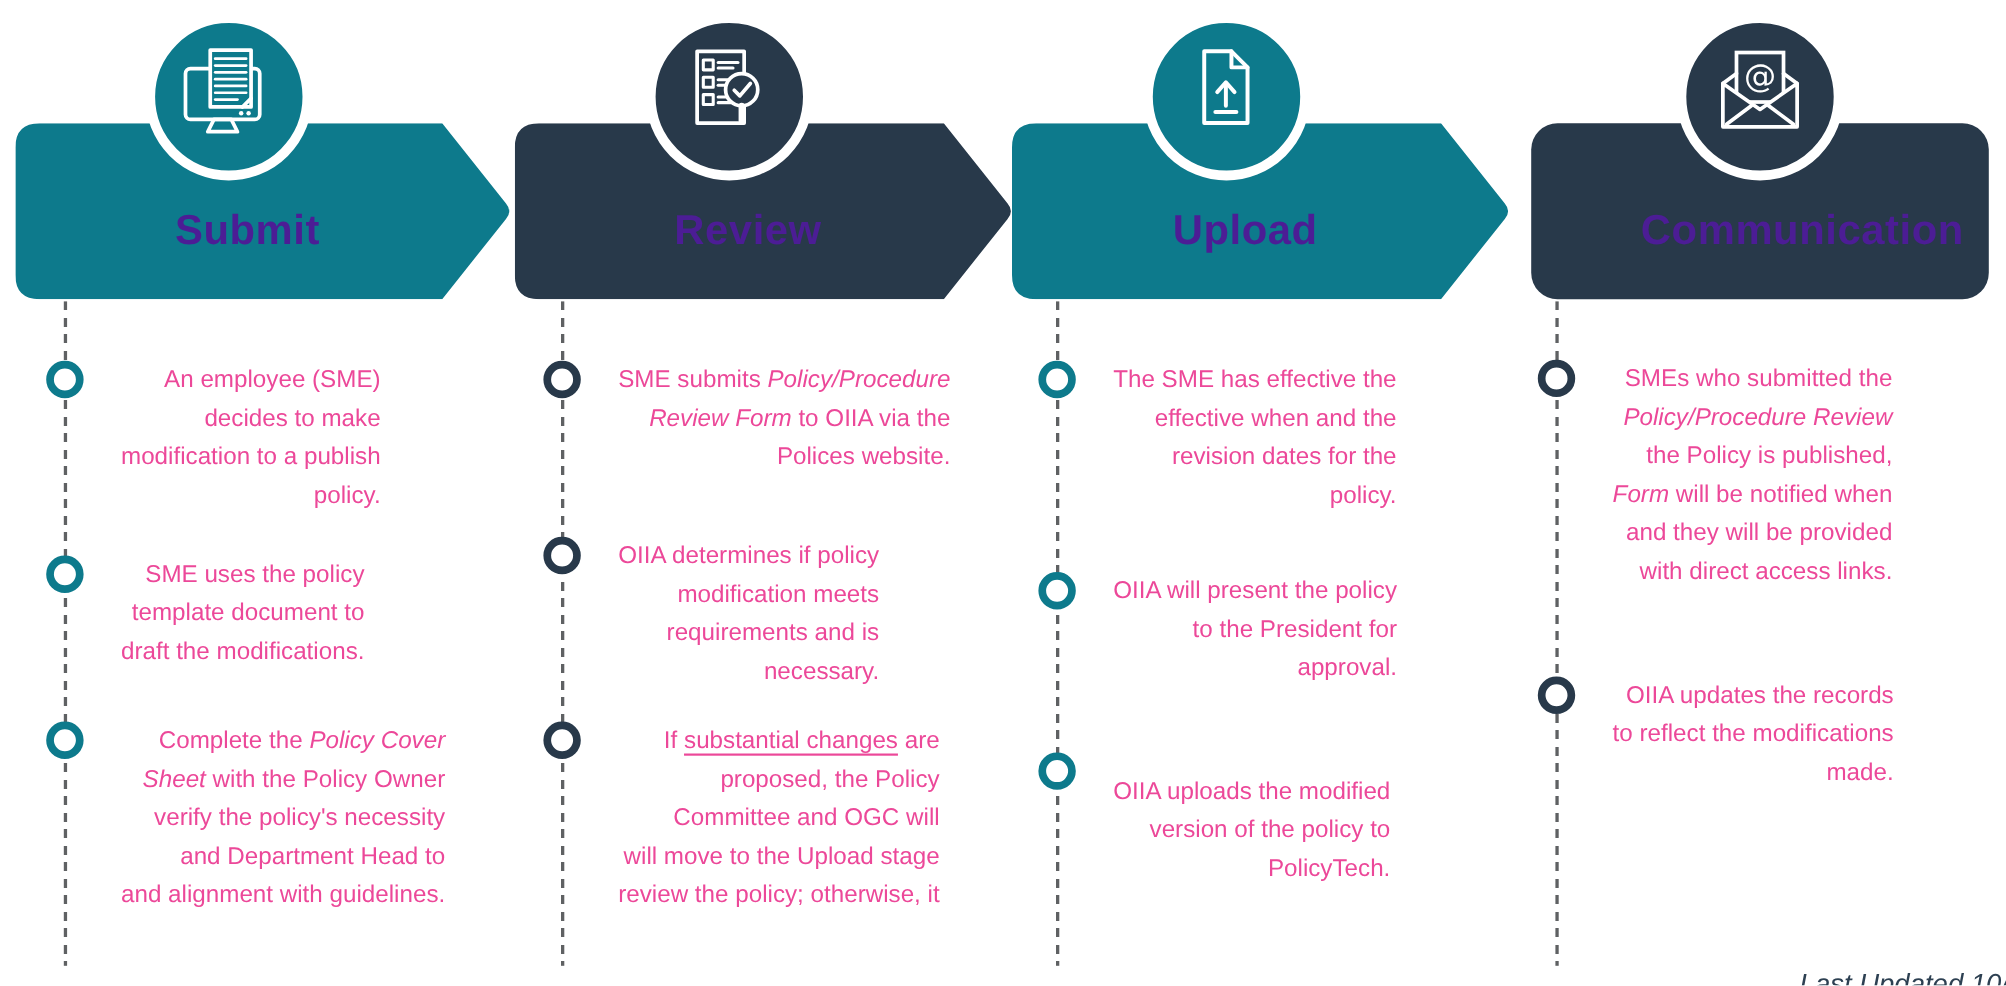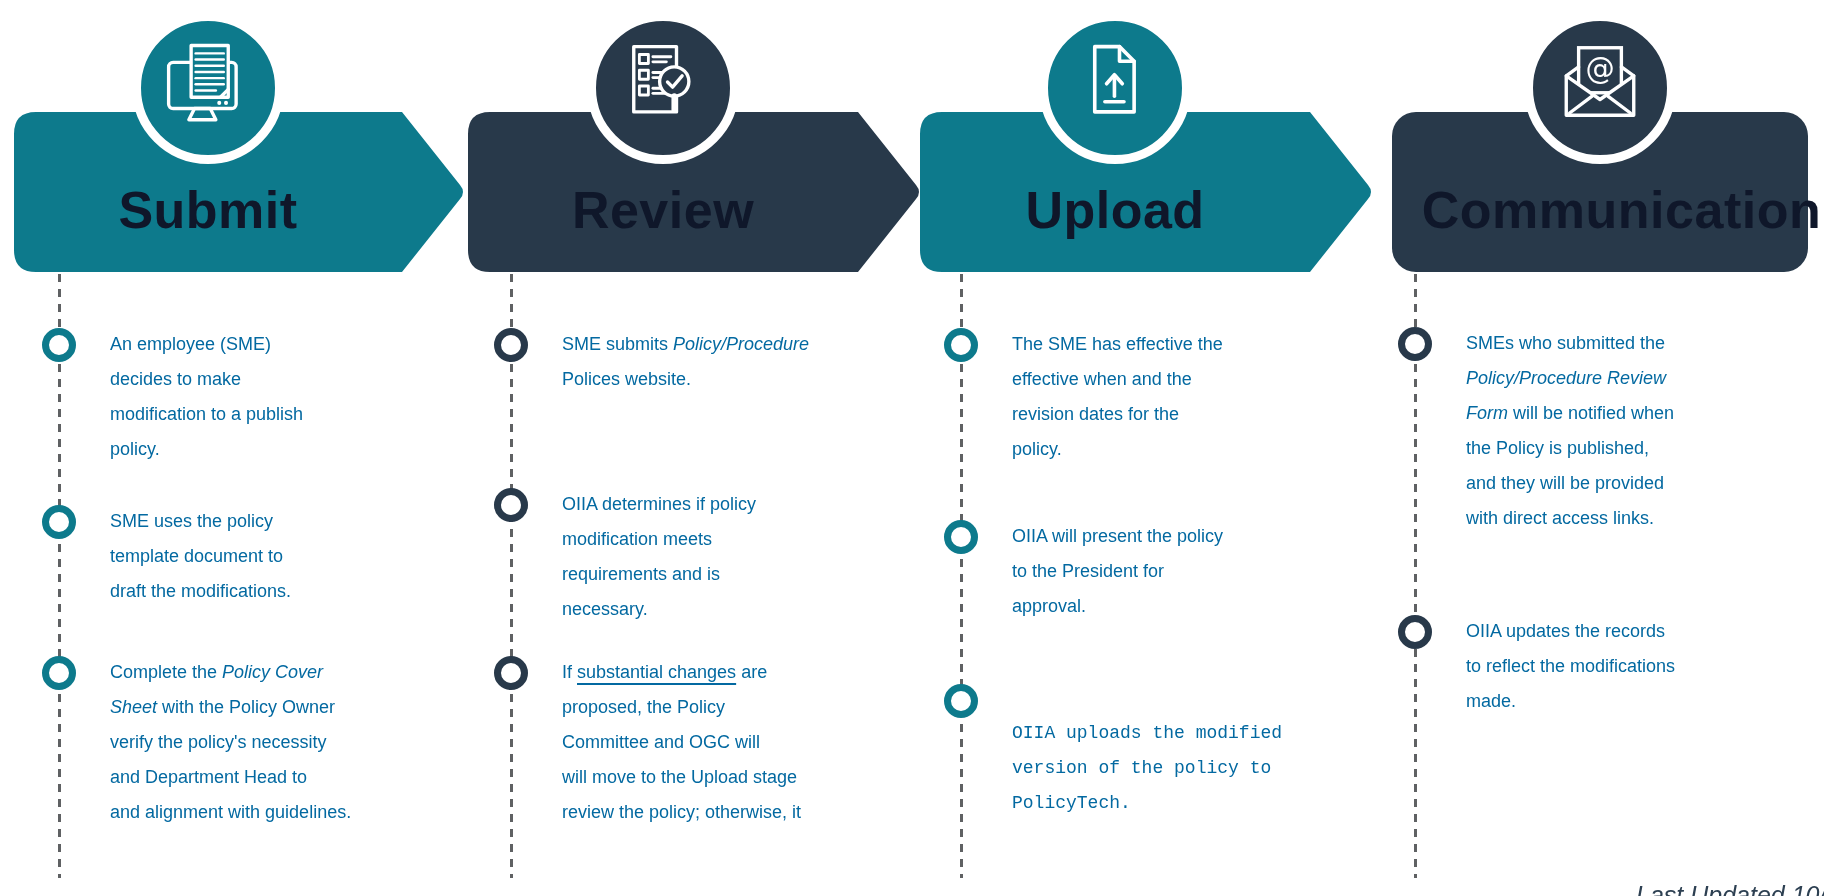--- a/index.html
+++ b/index.html
@@ -4,34 +4,34 @@
 <style>
   html,body{margin:0;padding:0;background:#ffffff;}
   #canvas{
     position:relative;width:1824px;height:896px;overflow:hidden;
     background:#ffffff;font-family:"Liberation Sans",sans-serif;
   }
   .banner-svg{position:absolute;top:112px;display:block;z-index:1;}
   .banner-rect{position:absolute;top:112px;height:160px;border-radius:24px;z-index:1;}
   .banner-title{
     position:absolute;top:190px;height:40px;line-height:40px;text-align:center;
-    color:#0f172a;font-size:52px;font-weight:bold;z-index:3;letter-spacing:0.5px;
+    color:#4c1d95;font-size:38px;font-weight:bold;z-index:3;letter-spacing:0.5px;margin-left:17px;
   }
   .stage-circle{
     position:absolute;top:12px;width:152px;height:152px;border-radius:50%;
     border:9px solid #ffffff;box-sizing:border-box;z-index:2;
     display:flex;align-items:center;justify-content:center;
   }
   .dash-line{position:absolute;top:274px;width:3px;z-index:0;
     background:repeating-linear-gradient(to bottom,#5f6163 0px,#5f6163 8px,rgba(0,0,0,0) 8px,rgba(0,0,0,0) 15px);}
   .bullet-ring{
     position:absolute;width:34px;height:34px;border-radius:50%;box-sizing:border-box;
     border:7px solid #000;background:#ffffff;z-index:2;
   }
-  .bullet-text{position:absolute;z-index:1;color:#0369a1;font-size:18px;line-height:35px;white-space:nowrap;}
+  .bullet-text{position:absolute;z-index:1;color:#ec4899;font-size:22px;line-height:35px;white-space:nowrap;text-align:right;}
   .bullet-text .it{font-style:italic;}
   .bullet-text .ul{text-decoration:underline;text-decoration-thickness:2px;text-underline-offset:5px;}
   #footer-note{
     position:absolute;left:1636px;top:881px;color:#2d4052;font-size:25px;
     font-style:italic;z-index:1;white-space:nowrap;
   }
 </style>
 </head>
 <body>
 
@@ -108,20 +108,21 @@
         <circle cx="50" cy="36" r="13" fill="#28394a"></circle>
         <path d="M44 36.5 l4.5 4.5 L57 31"></path>
         <path d="M50 49 V61" stroke-width="5"></path>
       </g>
     </svg></span>
     </div>
     <div class="dash-line" style="left: 509.5px; height: 604px;"></div>
     <div class="bullet-ring" style="left: 494px; top: 327.5px; border-color: rgb(40, 57, 74);"></div>
     <div class="bullet-text" style="left: 562px; top: 327px;">
       <div><span>SME submits </span><span class="it">Policy/Procedure</span></div>
+      <div><span class="it">Review Form</span><span> to OIIA via the</span></div>
       <div><span>Polices website.</span></div>
     </div>
     <div class="bullet-ring" style="left: 494px; top: 487.5px; border-color: rgb(40, 57, 74);"></div>
     <div class="bullet-text" style="left: 562px; top: 487px;">
       <div><span>OIIA determines if policy</span></div>
       <div><span>modification meets</span></div>
       <div><span>requirements and is</span></div>
       <div><span>necessary.</span></div>
     </div>
     <div class="bullet-ring" style="left: 494px; top: 655.5px; border-color: rgb(40, 57, 74);"></div>
@@ -156,21 +157,21 @@
       <div><span>revision dates for the</span></div>
       <div><span>policy.</span></div>
     </div>
     <div class="bullet-ring" style="left: 944px; top: 519.5px; border-color: rgb(13, 122, 140);"></div>
     <div class="bullet-text" style="left: 1012px; top: 519px;">
       <div><span>OIIA will present the policy</span></div>
       <div><span>to the President for</span></div>
       <div><span>approval.</span></div>
     </div>
     <div class="bullet-ring" style="left: 944px; top: 683.5px; border-color: rgb(13, 122, 140);"></div>
-    <div class="bullet-text" style="left: 1012px; top: 716px; font-family: Liberation Mono, monospace;">
+    <div class="bullet-text" style="left: 1012px; top: 701px;">
       <div><span>OIIA uploads the modified</span></div>
       <div><span>version of the policy to</span></div>
       <div><span>PolicyTech.</span></div>
     </div>
     <div class="banner-rect" style="left: 1392px; width: 416px; background: rgb(40, 57, 74);"></div>
     <div class="banner-title" style="left: 1392px; width: 459px;">Communication</div>
     <div class="stage-circle" style="left: 1524px; top: 12px; background: rgb(40, 57, 74);">
       <span>
     <svg viewBox="0 0 80 80" width="90" height="90">
       <rect x="21" y="6" width="38" height="40" fill="#28394a" stroke="#fff" stroke-width="3"></rect>
@@ -184,22 +185,22 @@
         <path d="M10 31 L21 23"></path>
             <path d="M70 31 L59 23"></path>
       </g>
     </svg></span>
     </div>
     <div class="dash-line" style="left: 1413.5px; height: 604px;"></div>
     <div class="bullet-ring" style="left: 1398px; top: 326.5px; border-color: rgb(40, 57, 74);"></div>
     <div class="bullet-text" style="left: 1466px; top: 326px;">
       <div><span>SMEs who submitted the</span></div>
       <div><span class="it">Policy/Procedure Review</span></div>
+      <div><span>the Policy is published,</span></div>
       <div><span class="it">Form</span><span> will be notified when</span></div>
-      <div><span>the Policy is published,</span></div>
       <div><span>and they will be provided</span></div>
       <div><span>with direct access links.</span></div>
     </div>
     <div class="bullet-ring" style="left: 1398px; top: 614.5px; border-color: rgb(40, 57, 74);"></div>
     <div class="bullet-text" style="left: 1466px; top: 614px;">
       <div><span>OIIA updates the records</span></div>
       <div><span>to reflect the modifications</span></div>
       <div><span>made.</span></div>
     </div>
   </div>

